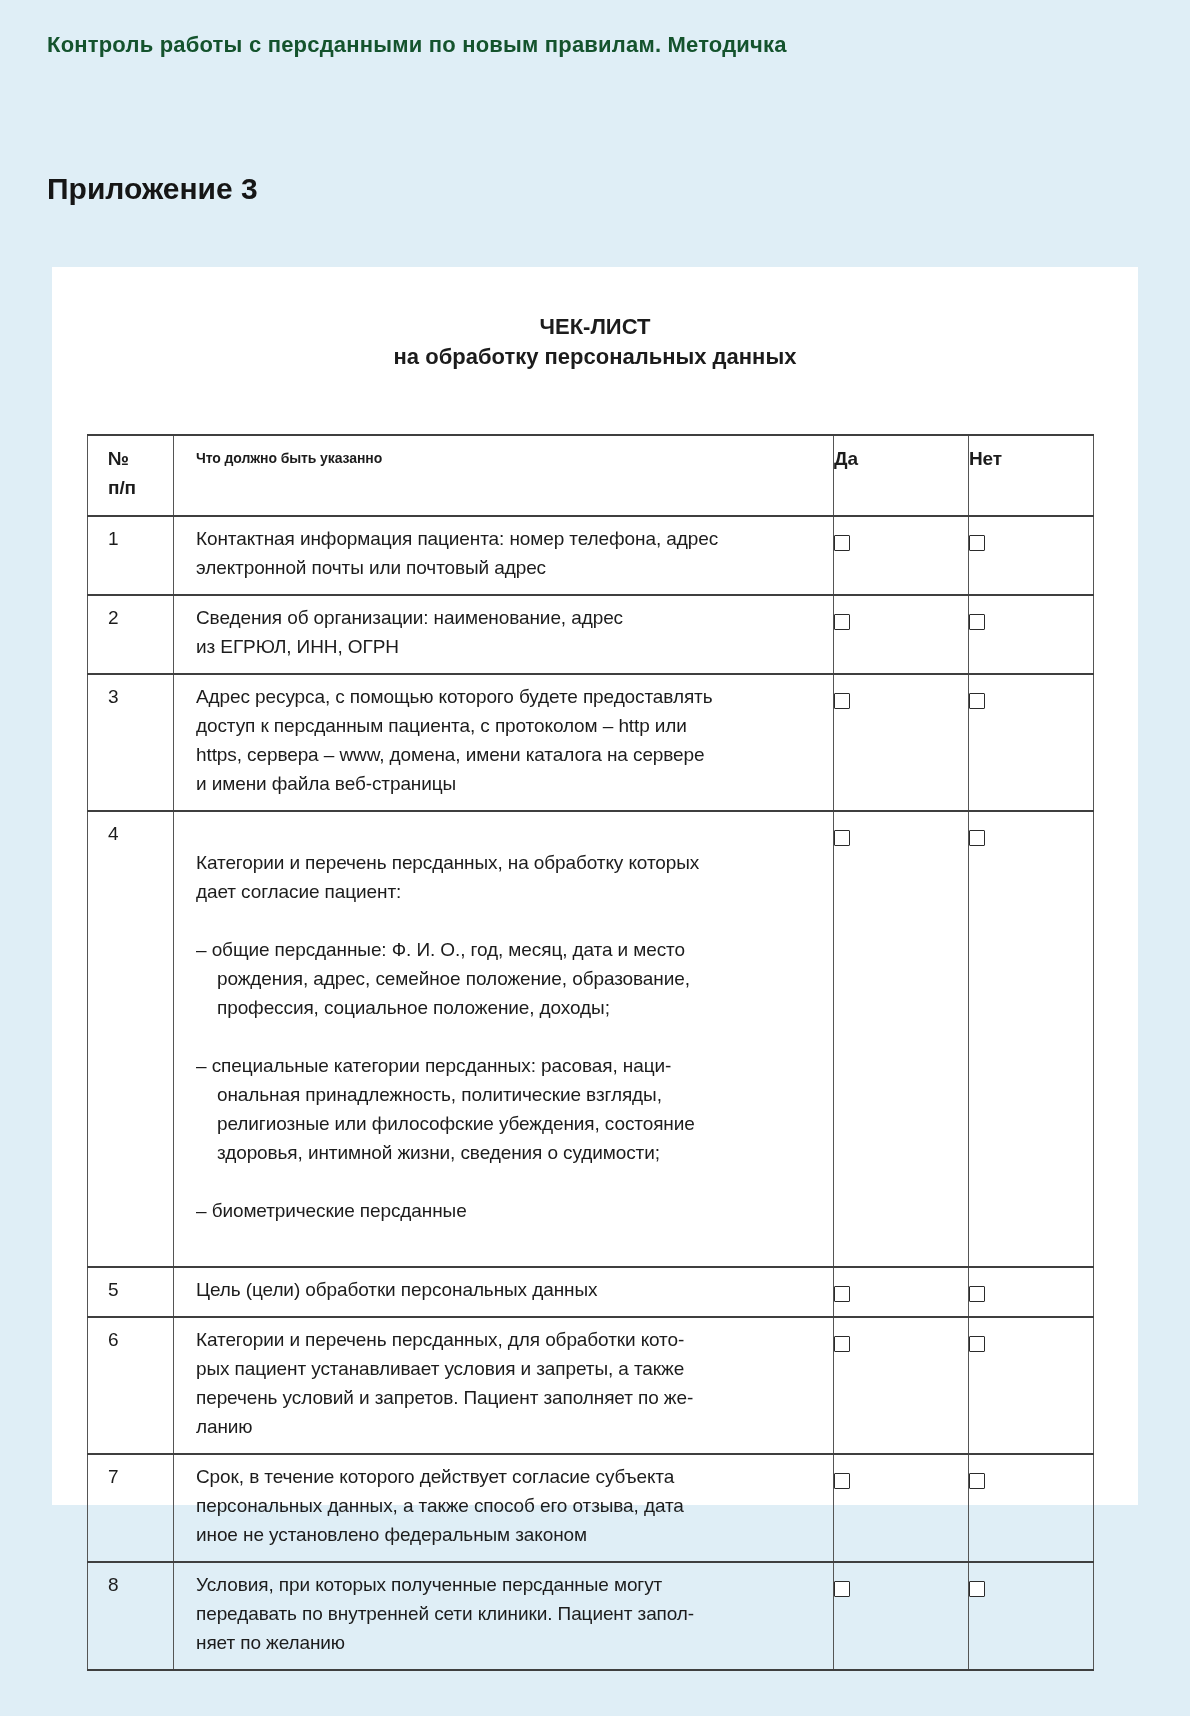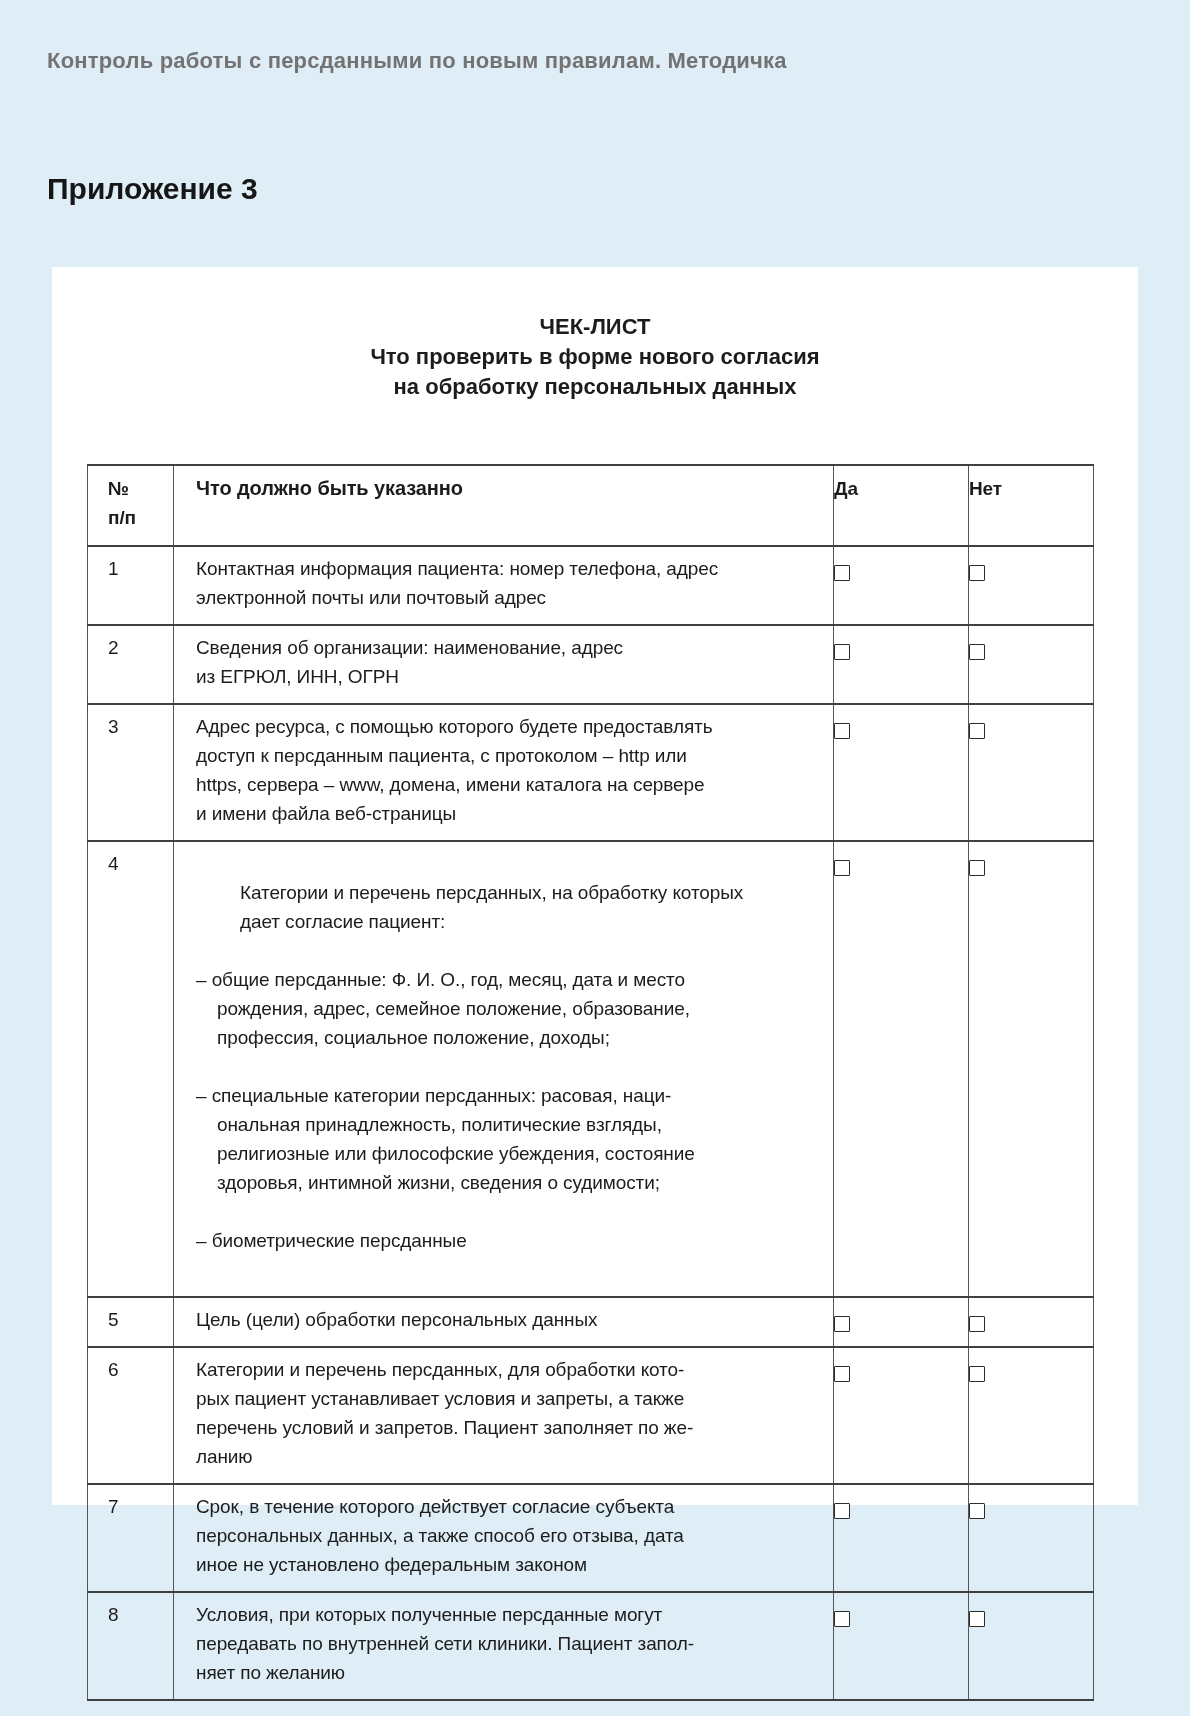--- a/index.html
+++ b/index.html
@@ -5,22 +5,22 @@
   * { margin:0; padding:0; box-sizing:border-box; }
   html,body { width:1190px; height:1716px; }
   body {
     background:#dfeef6;
     font-family:"Liberation Sans","DejaVu Sans",sans-serif;
     color:#1f1f1f;
     overflow:hidden;
     position:relative;
   }
   .doc-header {
-    position:absolute; left:47px; top:48px;
-    font-size:22px; font-weight:bold; color:#737373;
+    position:absolute; left:47px; top:32px;
+    font-size:22px; font-weight:bold; color:#14532d;
     letter-spacing:0.2px;
   }
   .appendix-title {
     position:absolute; left:47px; top:172px;
     font-size:30px; font-weight:bold; color:#161616;
   }
   .card {
     position:absolute; left:52px; top:267px;
     width:1086px; height:1238px;
     background:#ffffff;
@@ -46,24 +46,24 @@
     border-left:1.5px solid #555555;
     border-right:1.5px solid #555555;
     border-top:2.5px solid #3f3f3f;
     border-bottom:2.5px solid #3f3f3f;
     vertical-align:top;
     text-align:left;
   }
   th.h-num, td.c-num { padding:7px 4px 10px 20px; font-weight:normal; }
   th { font-weight:bold; }
   th.h-num { font-weight:bold; white-space:pre-line; padding-top:8px; padding-bottom:12px; }
-  th.h-what { padding:8px 18px 42px 22px; font-size:20px; }
+  th.h-what { padding:8px 18px 42px 22px; font-size:14px; }
   th.h-yes, th.h-no { text-align:center; padding:8px 0 12px 0; font-size:19px; }
   td.c-text { padding:7px 6px 12px 22px; white-space:pre-line; }
-  td.c-text .intro { white-space:pre-line;margin-left:44px; }
+  td.c-text .intro { white-space:pre-line; }
   td.c-text .bullet {
     white-space:pre-line;
     padding-left:21px;
     text-indent:-21px;
   }
   td.c-box { text-align:center; padding-top:13px; }
   .checkbox {
     display:inline-block;
     width:16px; height:16px;
     border:1.5px solid #2b2b2b;
@@ -75,21 +75,20 @@
 <body>
 
 <div class="doc-header">Контроль работы с персданными по новым правилам. Методичка</div>
 
 <div class="appendix-title">Приложение 3</div>
 
 <div class="card">
 
   <div class="card-titles">
     <div>ЧЕК-ЛИСТ</div>
-    <div>Что проверить в форме нового согласия</div>
     <div>на обработку персональных данных</div>
   </div>
 
   <table class="checklist">
     <colgroup>
         <col class="c1">
         <col class="c2">
         <col class="c3">
         <col class="c4">
       </colgroup>

